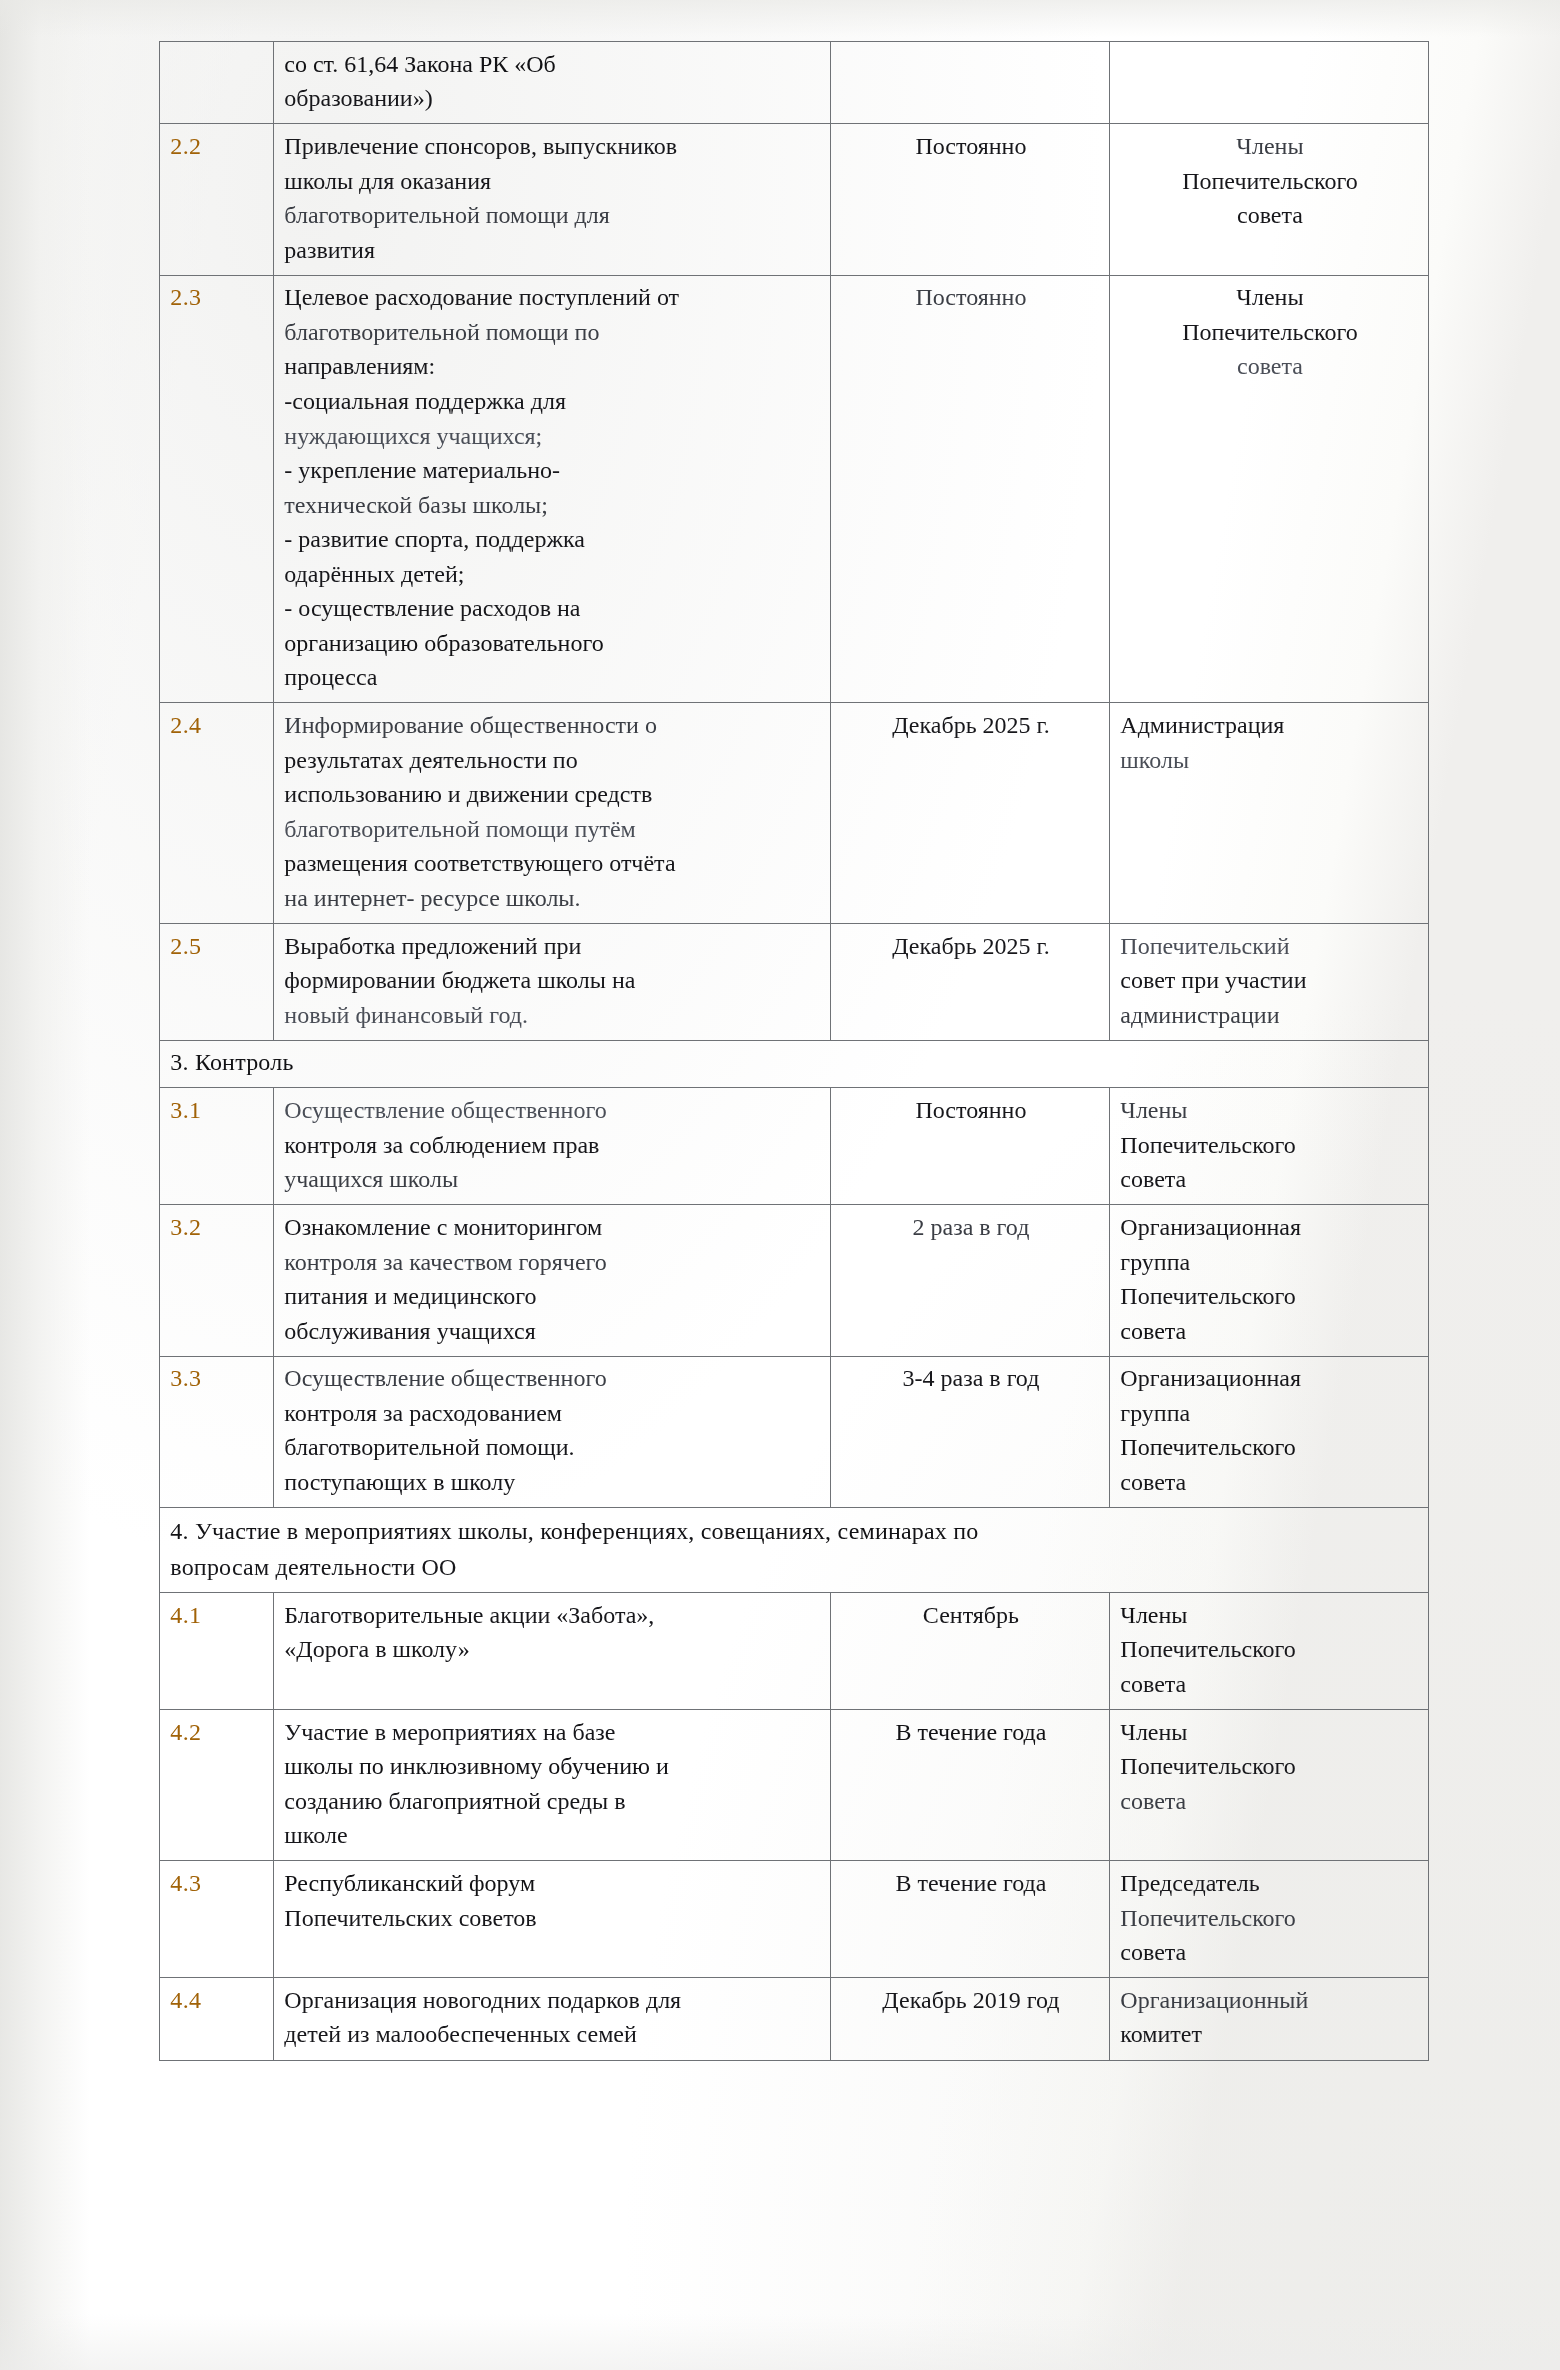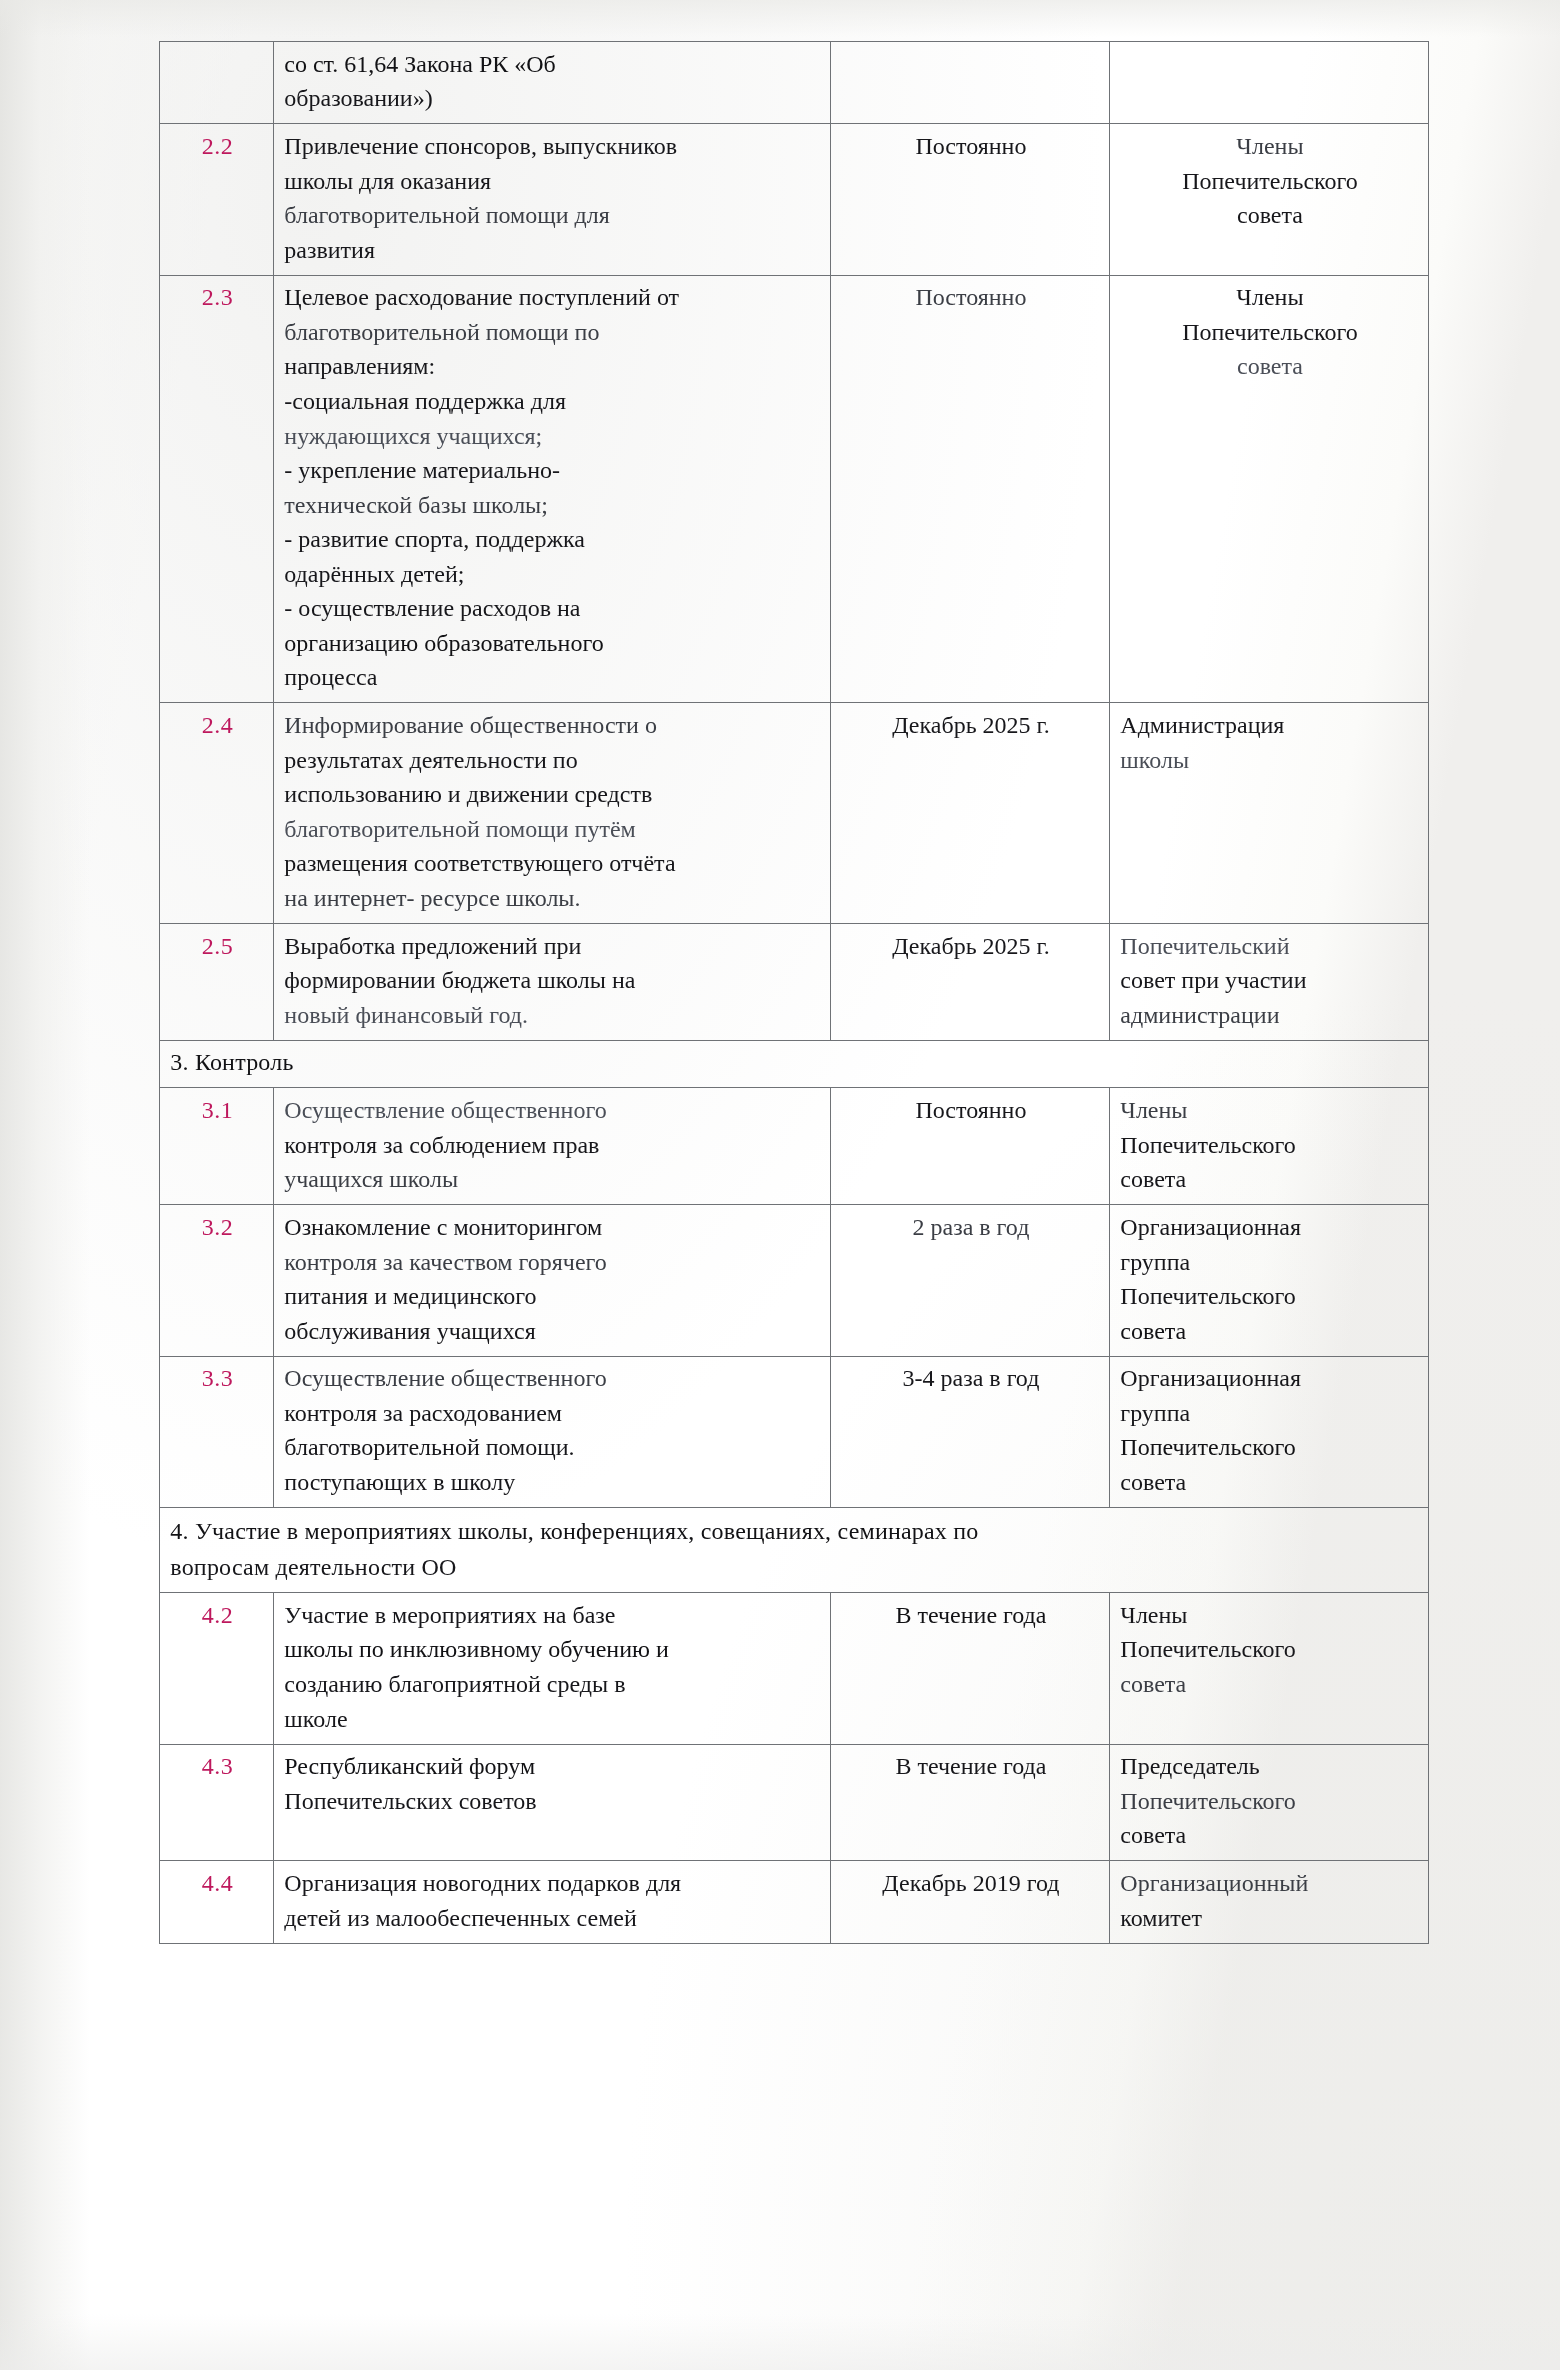--- a/index.html
+++ b/index.html
@@ -65,24 +65,24 @@
     padding: 4.7px 8.4px 7.5px 10.3px;
     vertical-align: top;
     word-wrap: break-word;
   }
   col.c-num   { width: 114px; }
   col.c-act   { width: 557px; }
   col.c-term  { width: 279px; }
   col.c-resp  { width: 319px; }
 
   td.num {
-    text-align: center;
+    text-align: left;
     padding-top: 5.6px;
     letter-spacing: 0.4px;
-    color: #be185d;
+    color: #a16207;
   }
   td.act   { text-align: left; }
   td.term  { text-align: center; }
   td.resp  { text-align: left; margin-left: 32px; }
 
   
   td.section {
     font-weight: normal;
     padding: 6.6px 11.2px 8.4px;
     letter-spacing: 0.2px;
@@ -257,20 +257,35 @@
           <span class="line ">совета</span>
         </td>
       </tr>
       <tr>
         <td class="section two-line" colspan="4">
           <span class="line ink">4. Участие в мероприятиях школы, конференциях, совещаниях, семинарах по</span>
           <span class="line ">вопросам деятельности ОО</span>
         </td>
       </tr>
       <tr>
+        <td class="num">4.1</td>
+        <td class="act">
+          <span class="line ">Благотворительные акции «Забота»,</span>
+          <span class="line ">«Дорога в школу»</span>
+        </td>
+        <td class="term">
+          <span class="line ">Сентябрь</span>
+        </td>
+        <td class="resp">
+          <span class="line ink">Члены</span>
+          <span class="line ">Попечительского</span>
+          <span class="line ">совета</span>
+        </td>
+      </tr>
+      <tr>
         <td class="num">4.2</td>
         <td class="act">
           <span class="line ">Участие в мероприятиях на базе</span>
           <span class="line ink">школы по инклюзивному обучению и</span>
           <span class="line ">созданию благоприятной среды в</span>
           <span class="line ">школе</span>
         </td>
         <td class="term">
           <span class="line ink">В течение года</span>
         </td>

